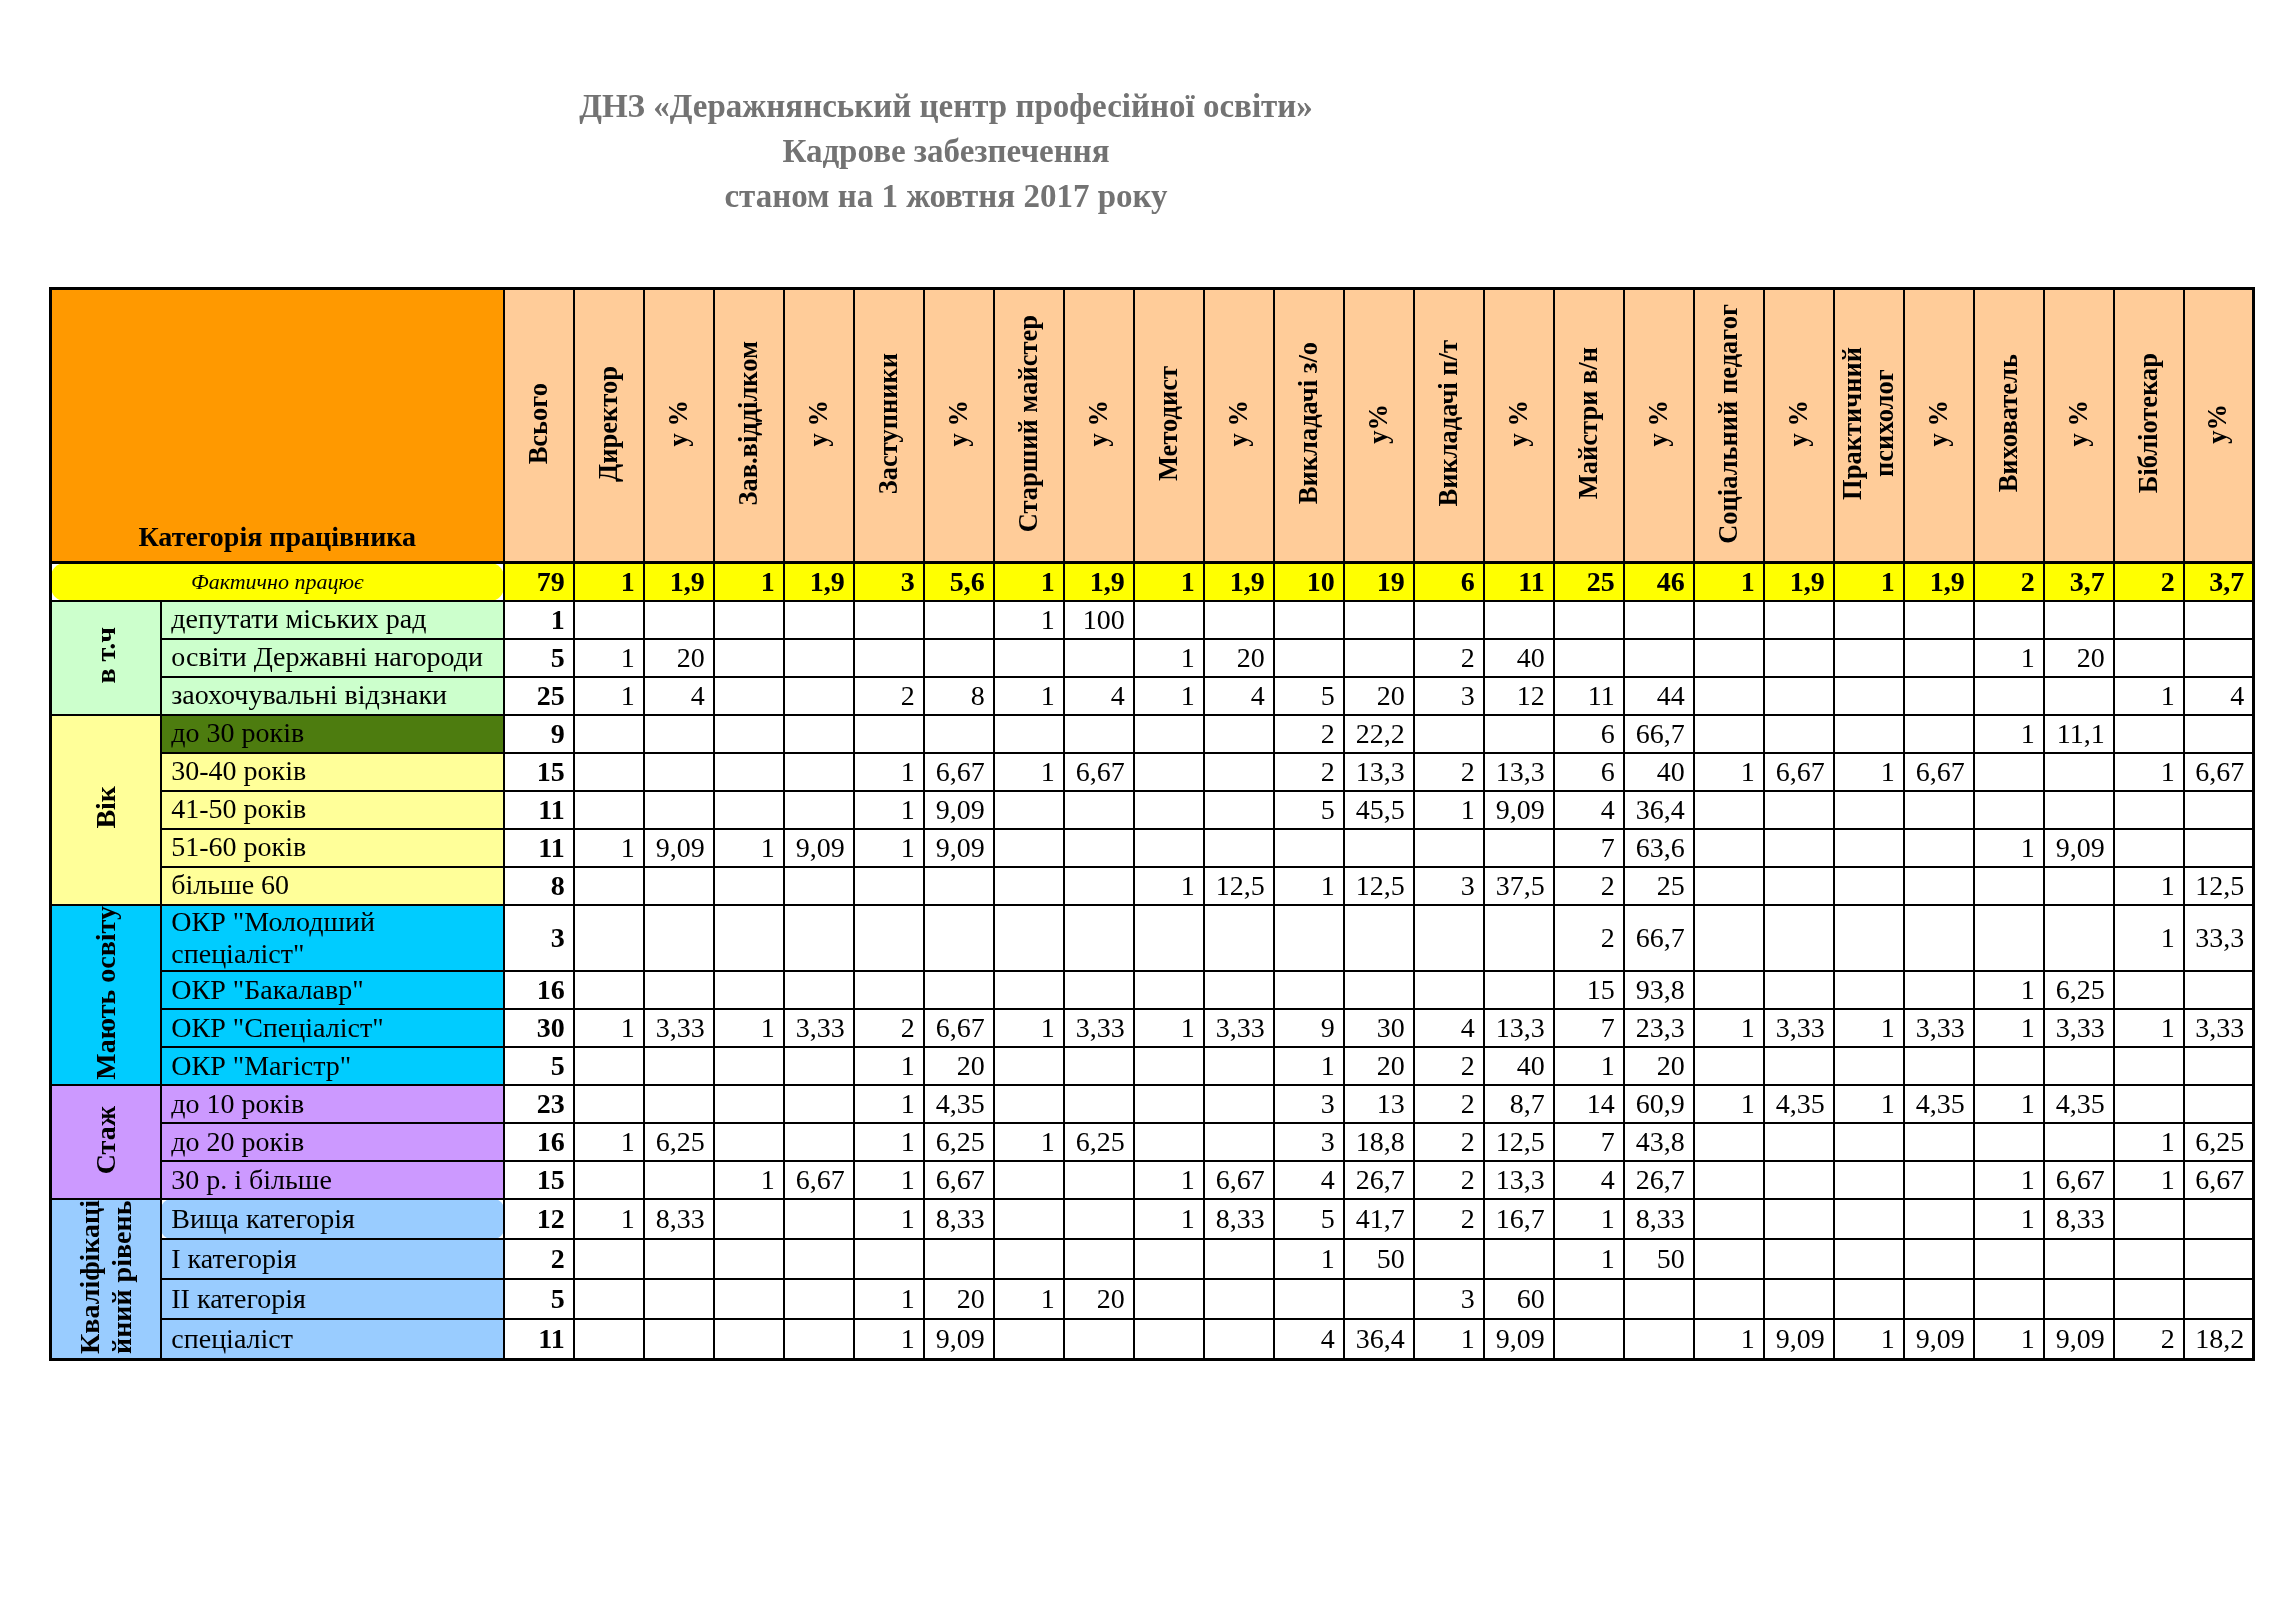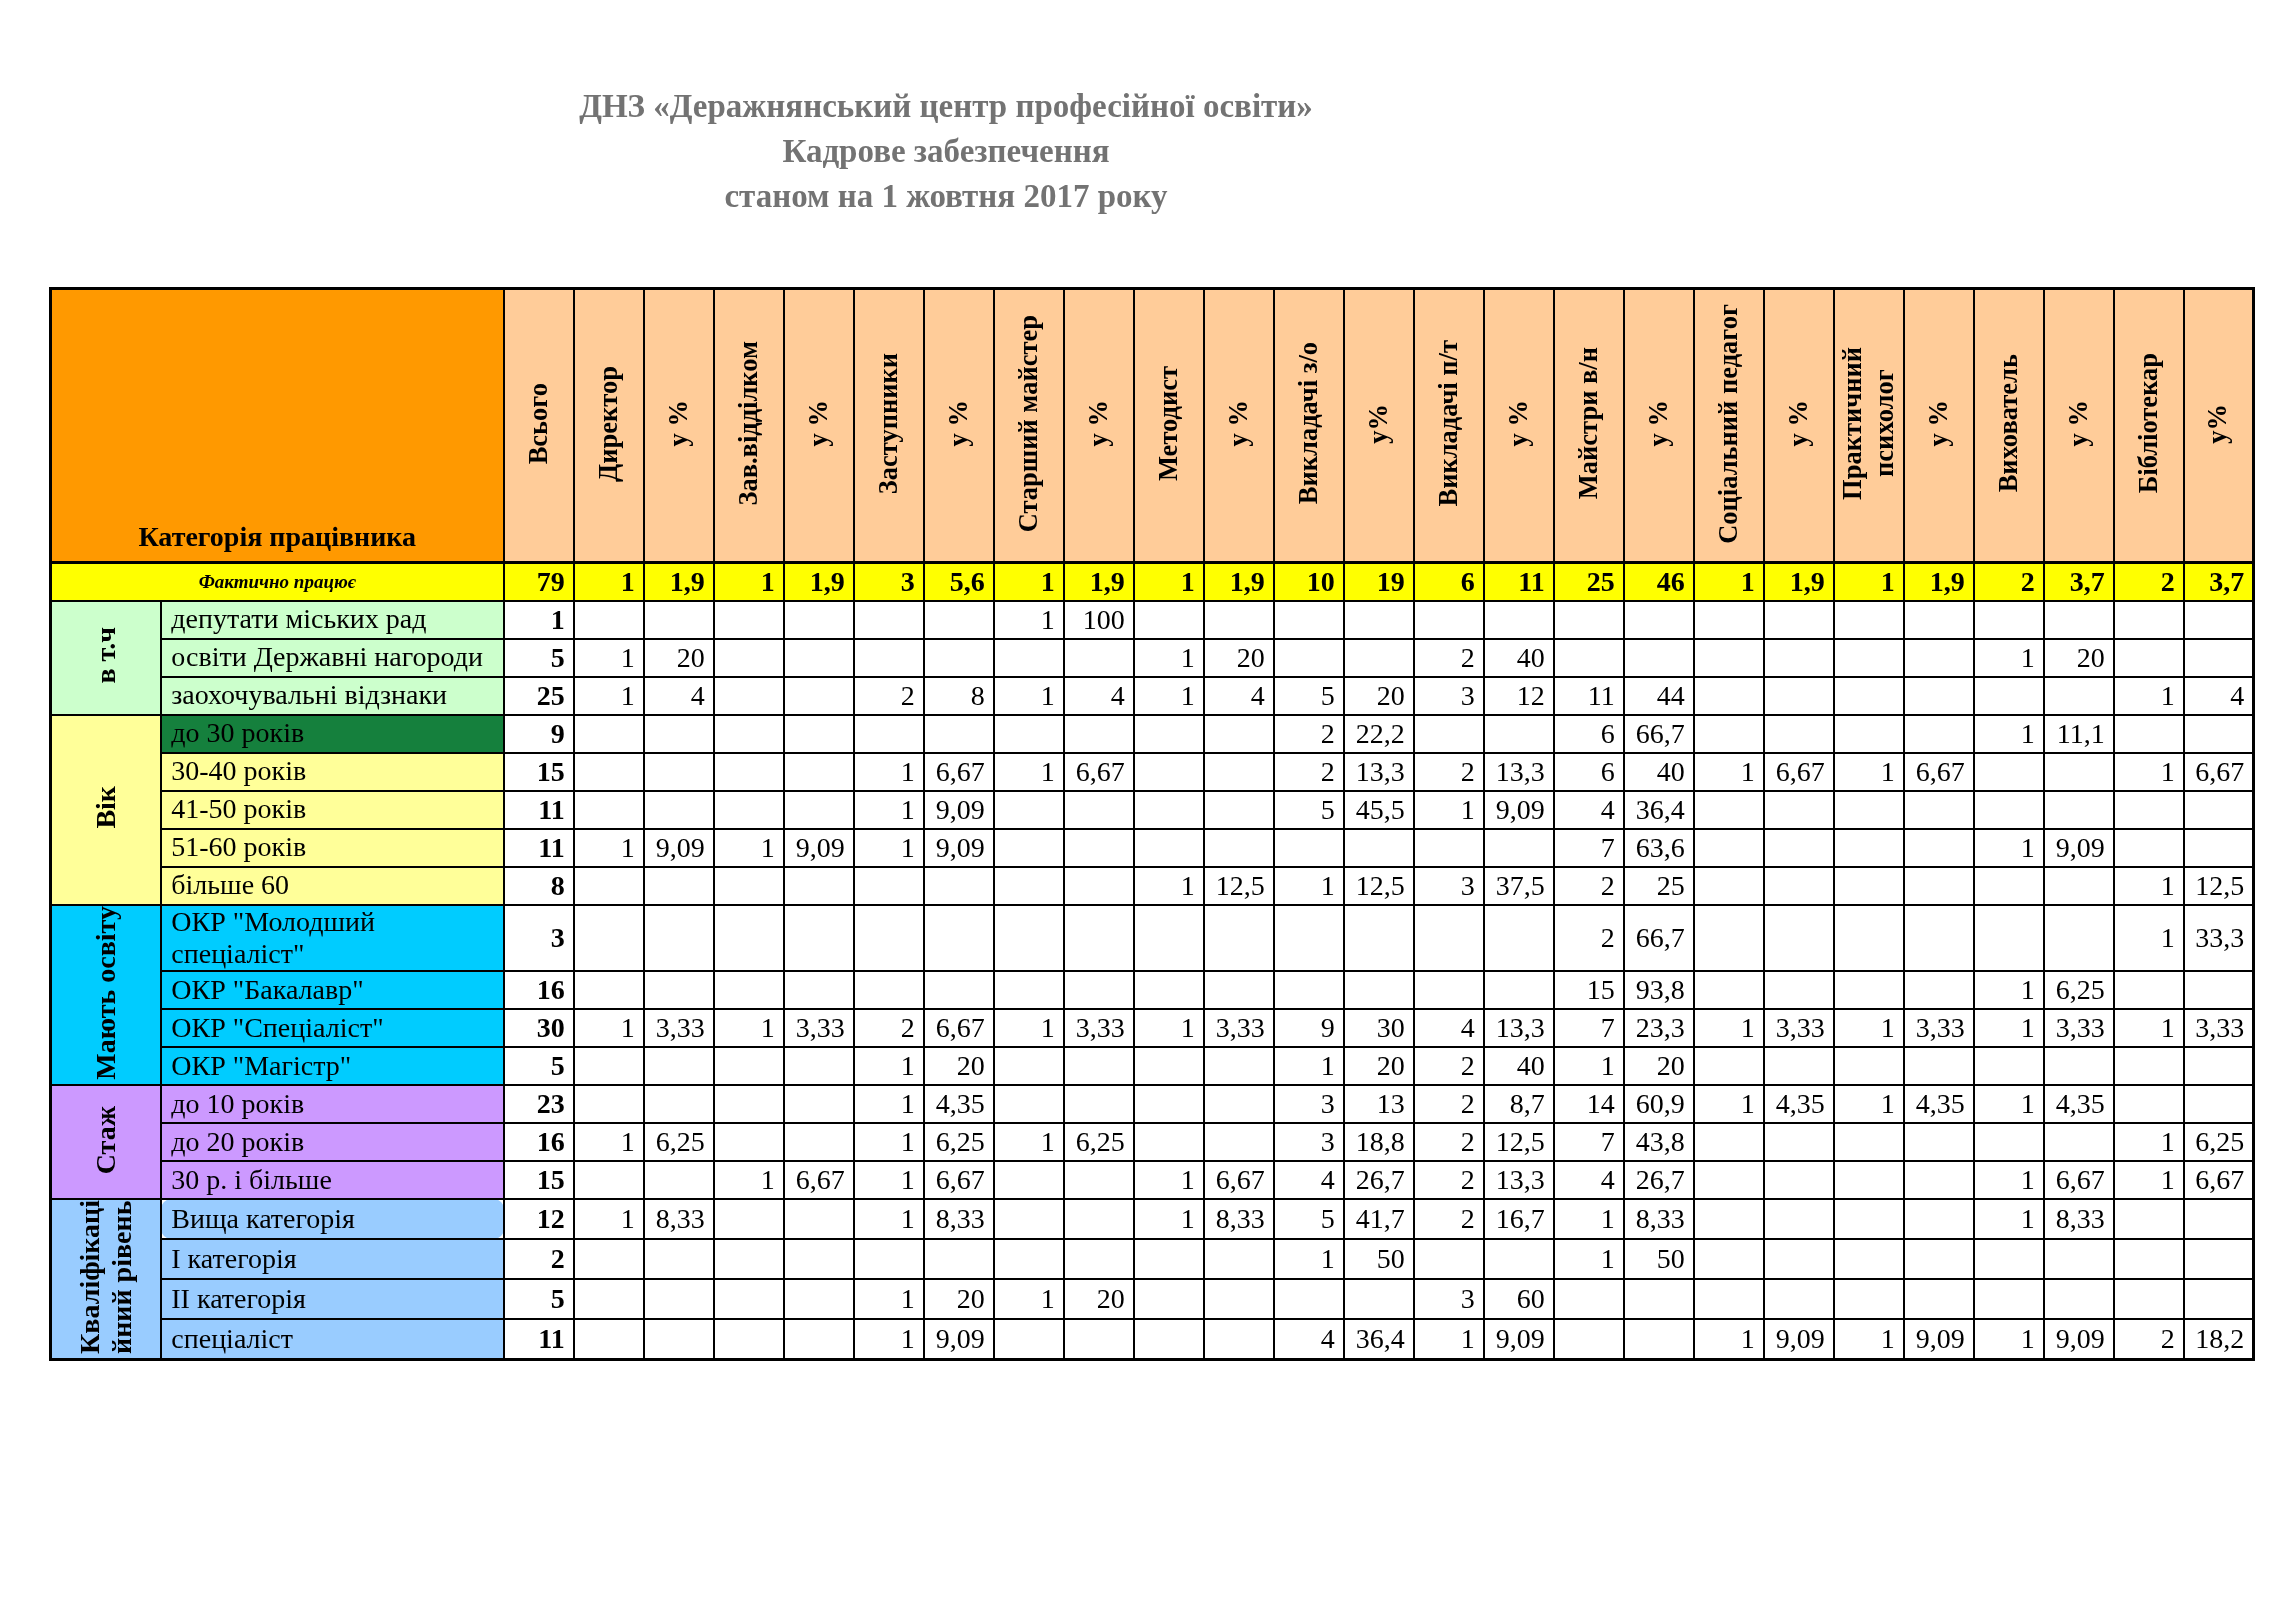--- a/index.html
+++ b/index.html
@@ -36,21 +36,21 @@
   }
   .vth {
     display: inline-block;
     writing-mode: vertical-rl; transform: rotate(180deg);
     font-weight: bold; font-size: 26.5px; line-height: 1.2;
     white-space: pre-line;
   }
   thead th { border-bottom: 3.9px solid #000; }
   tr.fact td { background: var(--yellow, #ffff00); border-bottom-width: 2.9px; }
   td.fact-label {
-    font-weight: bold; font-style: italic; font-size: 19px; text-align: center;
+    font-weight: normal; font-style: italic; font-size: 22px; text-align: center; border-radius: 14px;
   }
   td.dv, td.fv { font-size: 28px; text-align: right; padding-right: 7.8px; white-space: nowrap; }
   td.fv { font-weight: bold; }
   td.total { font-weight: bold; border-left-width: 2.9px; }
   td.v { border-left-width: 2.9px; }
   td.p { border-left-width: 1px; }
   tr.group-start td { border-top-width: 2.9px; }
   td.group-cell { text-align: center; vertical-align: middle; }
   .vgroup {
     display: inline-block;
@@ -244,21 +244,21 @@
         <td class="dv p"></td>
         <td class="dv v"></td>
         <td class="dv p"></td>
         <td class="dv v"></td>
         <td class="dv p"></td>
         <td class="dv v">1</td>
         <td class="dv p">4</td>
       </tr>
       <tr class="group-start">
         <td class="group-cell" rowspan="5" style="background: rgb(255, 255, 153);"><div class="vgroup">Вік</div></td>
-        <td class="item-label" style="background: #15803d;">до 30 років</td>
+        <td class="item-label" style="background: #4d7c0f;">до 30 років</td>
         <td class="dv total">9</td>
         <td class="dv v"></td>
         <td class="dv p"></td>
         <td class="dv v"></td>
         <td class="dv p"></td>
         <td class="dv v"></td>
         <td class="dv p"></td>
         <td class="dv v"></td>
         <td class="dv p"></td>
         <td class="dv v"></td>

